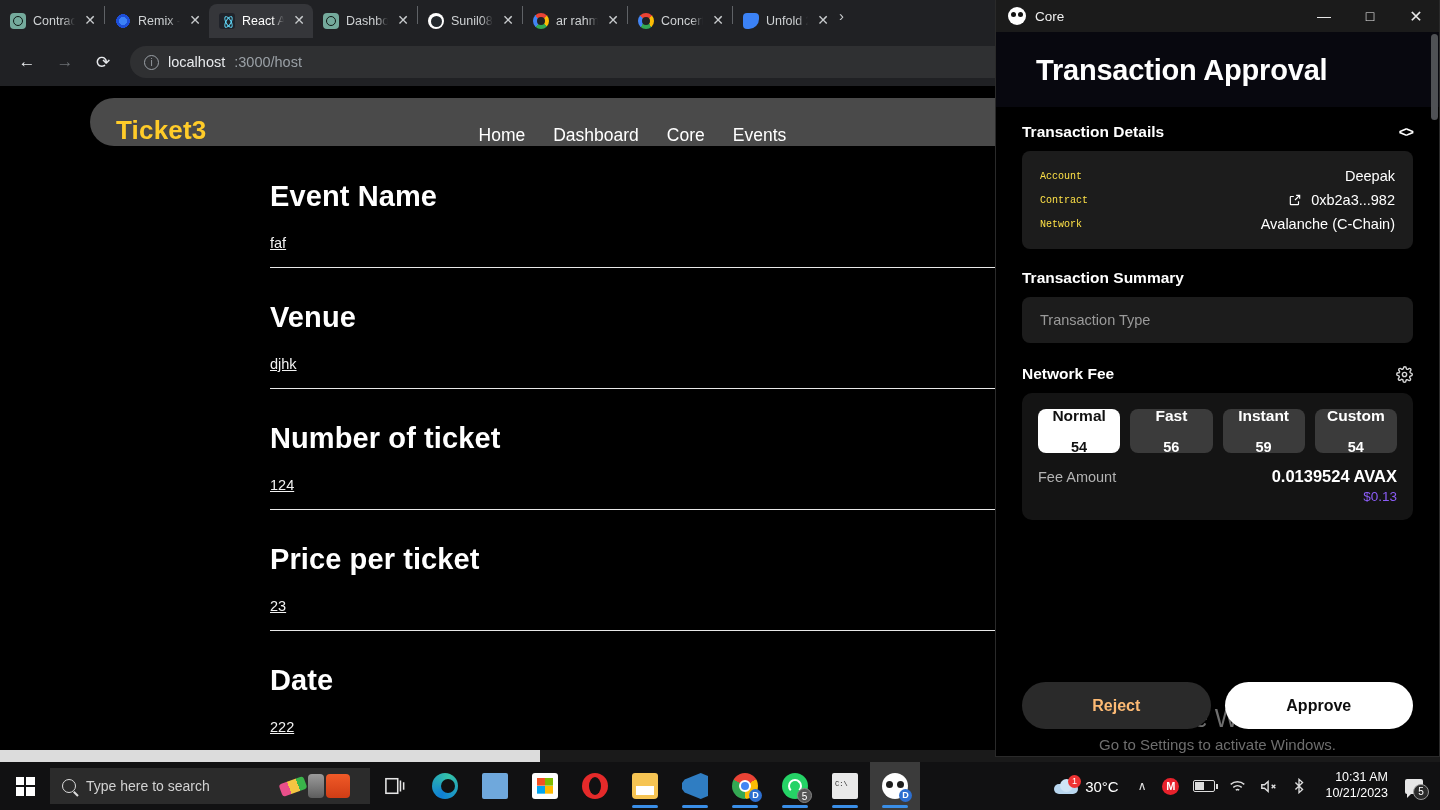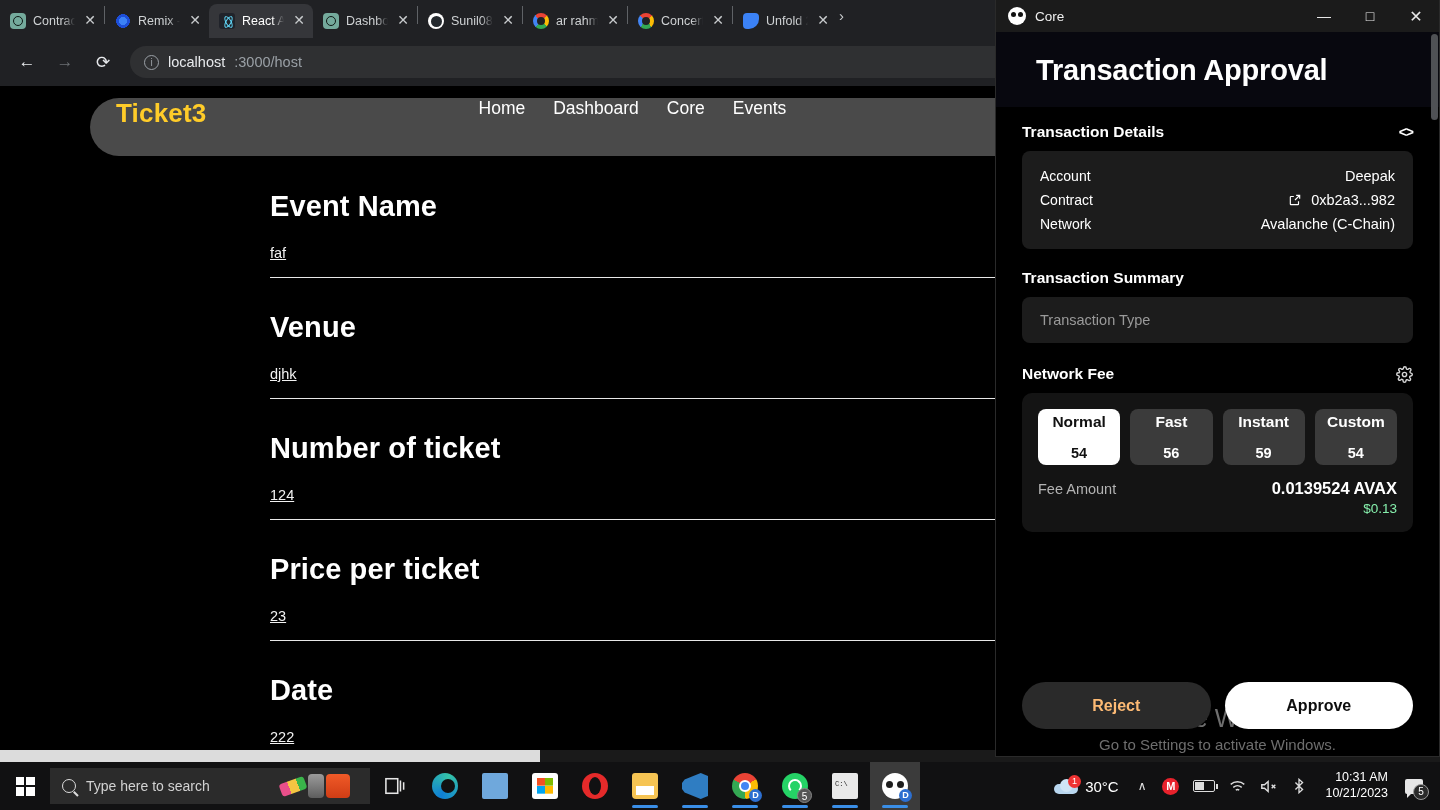--- a/index.html
+++ b/index.html
@@ -90,22 +90,22 @@
   }
   .omnibox .host { color: #e8eaed; }
 
   .viewport {
     position: absolute; top: 86px; left: 0; right: 0; bottom: 0;
     background: #000; overflow: hidden;
   }
 
   
   .site-nav {
-    margin: 12px 36px 0 90px; height: 58px; background: #4a4a4a;
-    border-radius: 29px; display: flex; align-items: flex-start; padding: 0 26px;
+    margin: 12px 36px 0 90px; height: 48px; background: #4a4a4a;
+    border-radius: 29px; display: flex; align-items: flex-end; padding: 0 26px;
   }
   .brand { color: #ffcc29; font-size: 26px; font-weight: 700; letter-spacing: .2px; }
   .site-links { display: flex; gap: 28px; margin-left: 272px; }
   .site-links a { color: #fff; font-size: 17.5px; text-decoration: none; }
 
   .form { margin: 34px 0 0 270px; width: 726px; }
   .field { border-bottom: 1.8px solid #e8e8e8; padding-bottom: 16px; margin-bottom: 33px; }
   .field .flabel { color: #fff; font-size: 29px; font-weight: 600; letter-spacing: .1px; }
   .field .fvalue { color: #f2f2f2; font-size: 14.5px; margin-top: 22px; text-decoration: underline; }
   .field.last { border-bottom: none; }
@@ -159,48 +159,48 @@
   .sec-head {
     display: flex; align-items: center; justify-content: space-between;
     margin: 8px 0 10px 0;
   }
   .sec-head .stitle { color: #fff; font-size: 15.5px; font-weight: 700; }
   .code-icon { color: #fff; font-size: 14px; font-weight: 600; letter-spacing: -1px; }
   .gear-icon { width: 17px; height: 17px; color: #d6d6d6; }
 
   .card { background: #1c1c1c; border-radius: 8px; padding: 13px 18px; }
   .kv { display: flex; align-items: center; justify-content: space-between; padding: 4px 0; }
-  .kv .k { color: #ffffff; font-size: 14px; }
+  .kv .k { color: #fde047; font-size: 10px; font-family: Liberation Mono, monospace; }
   .kv .v { color: #fff; font-size: 14.5px; display: flex; align-items: center; gap: 9px; }
   .ext-icon { width: 14px; height: 14px; color: #fff; }
 
   .summary-box {
     background: #1c1c1c; border-radius: 8px; padding: 15px 18px;
     color: #9a9a9a; font-size: 14.5px;
   }
 
   .fee-card { background: #141414; border-radius: 10px; padding: 16px 16px 16px 16px; }
   .fee-opts { display: flex; gap: 10px; }
   .fee-opt {
-    flex: 1 1 0; height: 56px; border-radius: 8px; background: #3b3b3b;
+    flex: 1 1 0; height: 44px; border-radius: 8px; background: #3b3b3b;
     display: flex; flex-direction: column; align-items: center; justify-content: center;
     gap: 14px;
   }
   .fee-opt .fo-name { color: #fff; font-size: 15.5px; font-weight: 700; }
   .fee-opt .fo-val { color: #fff; font-size: 14.5px; font-weight: 600; }
   .fee-opt.selected { background: #fff; }
   .fee-opt.selected .fo-name, .fee-opt.selected .fo-val { color: #111; }
 
   .fee-amount-row {
     display: flex; align-items: flex-start; justify-content: space-between; margin-top: 14px;
   }
   .fee-amount-row .fa-label { color: #b3b3b3; font-size: 14.5px; padding-top: 2px; }
   .fee-amount-row .fa-vals { text-align: right; }
   .fa-primary { color: #fff; font-size: 16.5px; font-weight: 700; }
-  .fa-secondary { color: #86efac; font-size: 13.5px; margin-top: 3px; }
+  .fa-secondary { color: #8b5cf6; font-size: 13.5px; margin-top: 3px; }
 
   .activate-wm {
     position: absolute; left: 0; right: 0; top: 672px; text-align: center;
     color: #6e6e6e; pointer-events: none;
   }
   .activate-wm .aw1 { font-size: 25px; }
   .activate-wm .aw2 { font-size: 15px; margin-top: 3px; }
 
   .core-actions {
     position: absolute; left: 26px; right: 26px; bottom: 27px;

